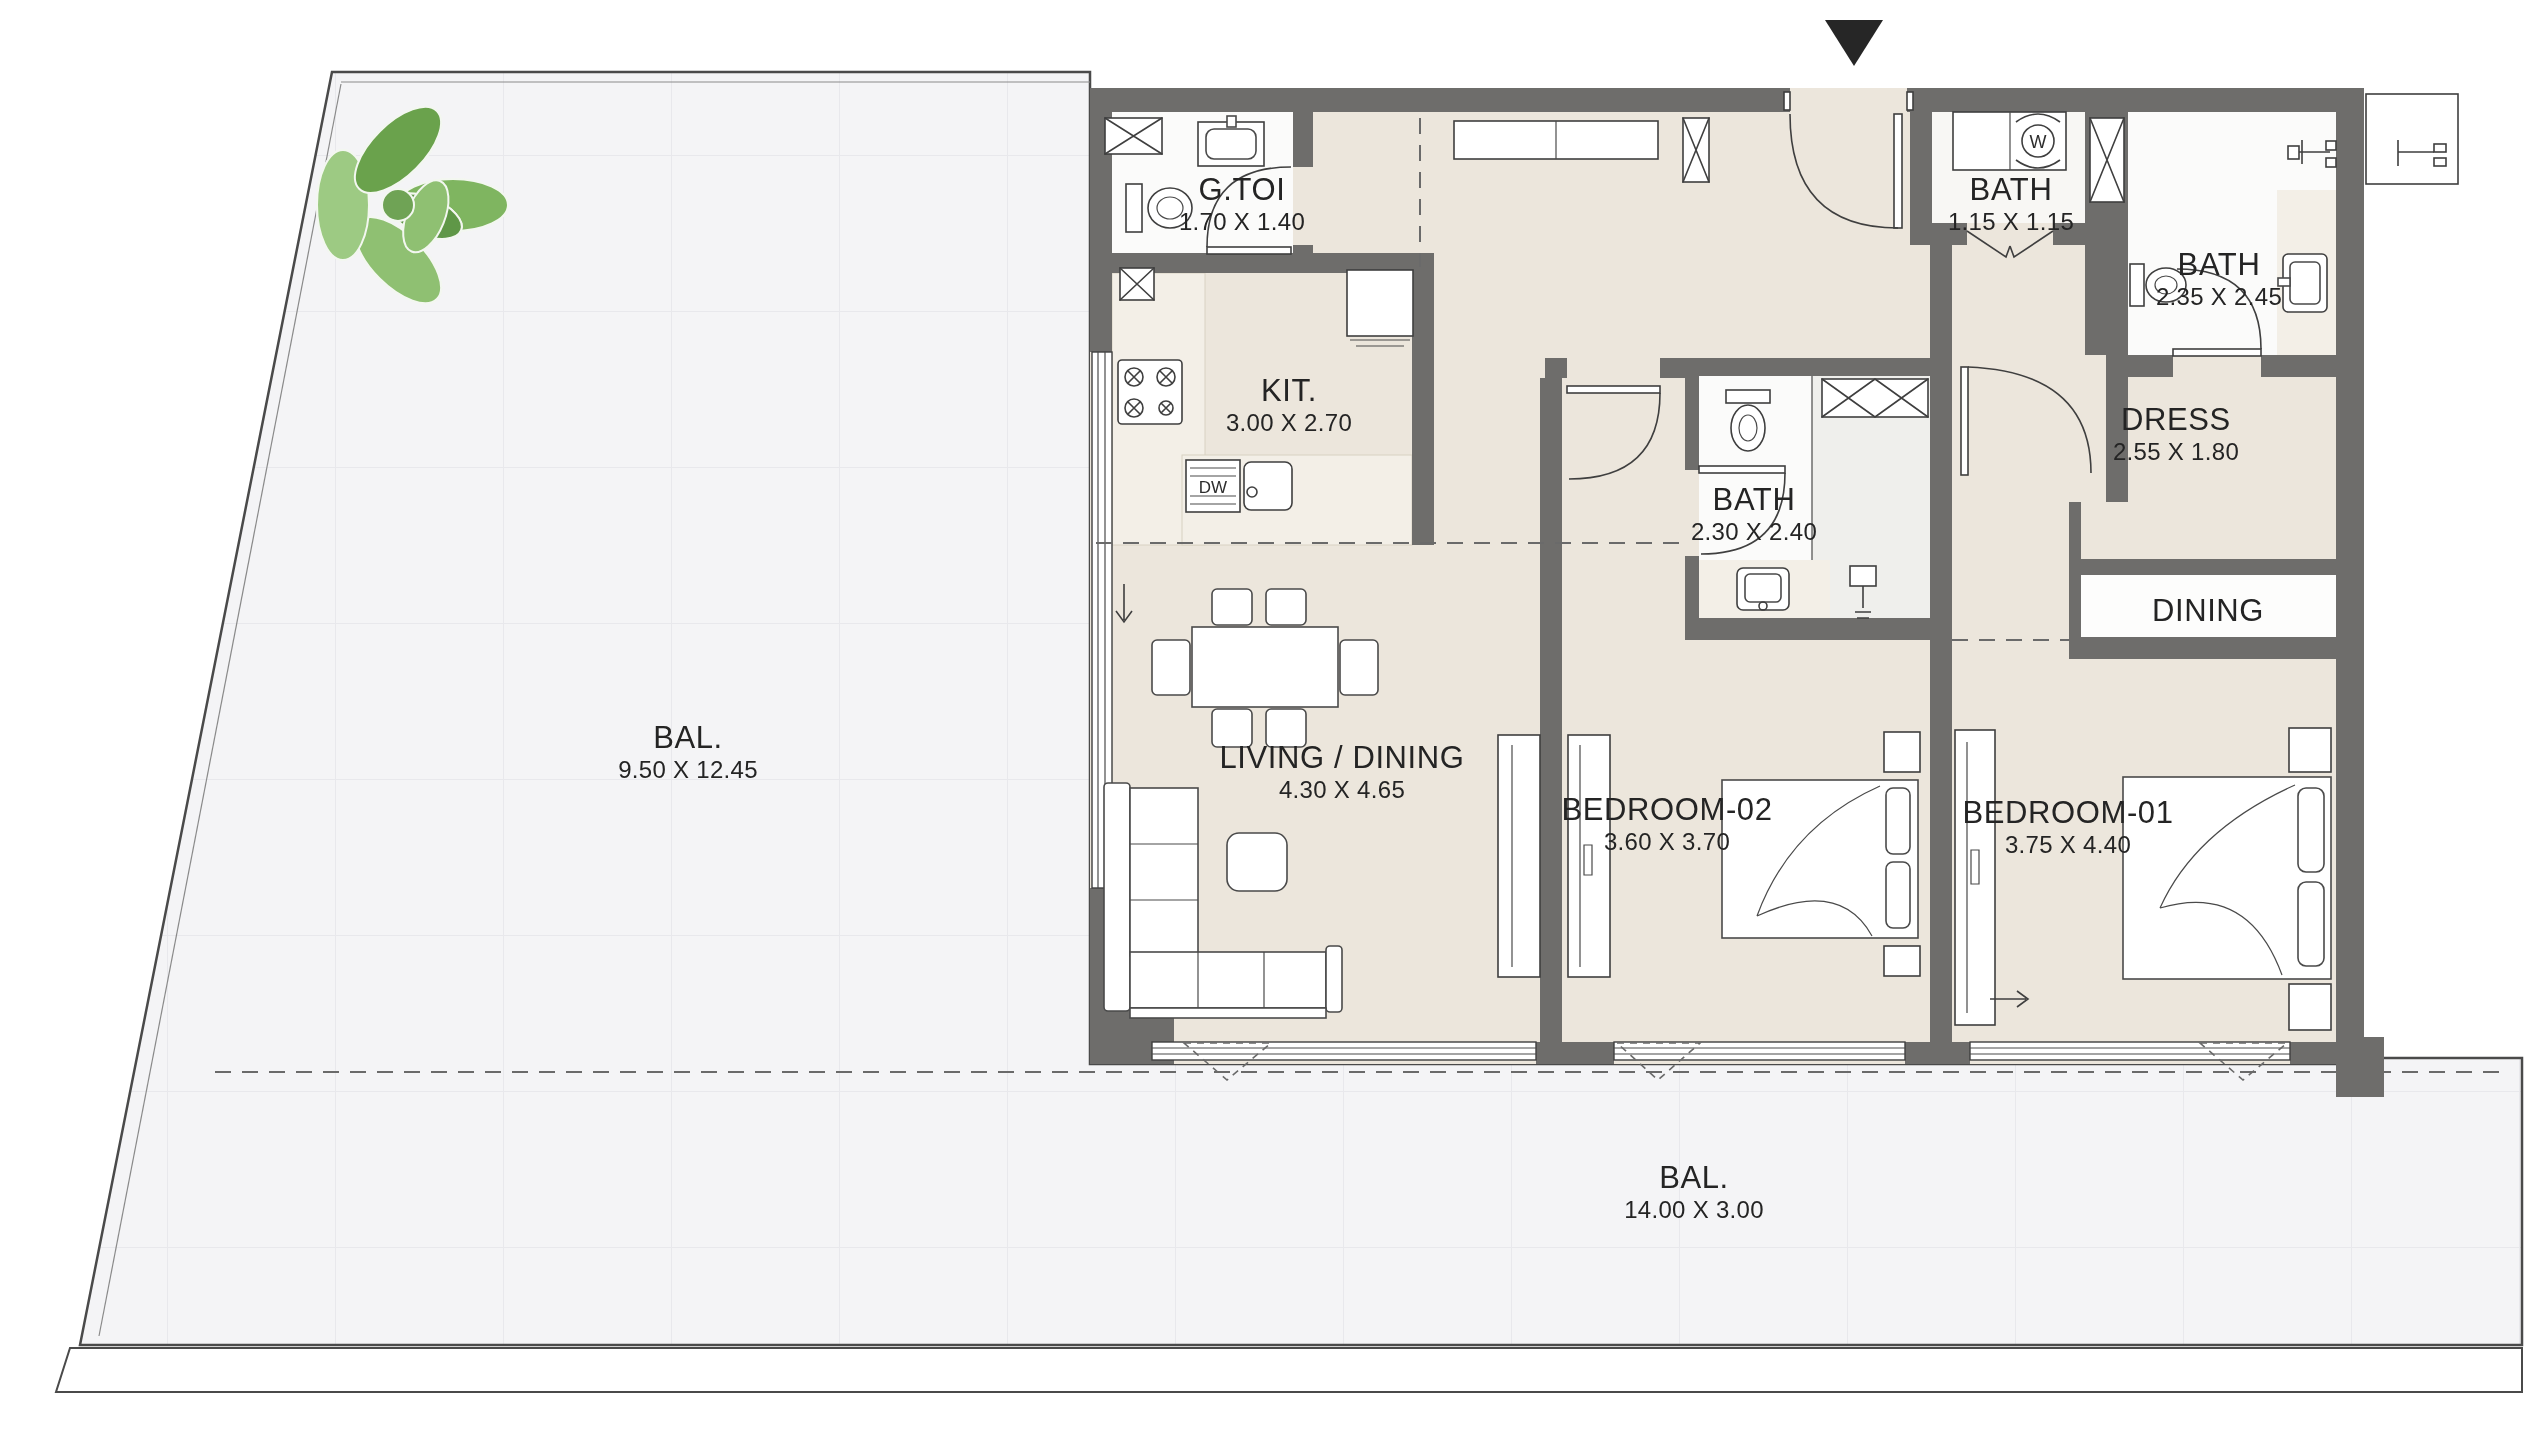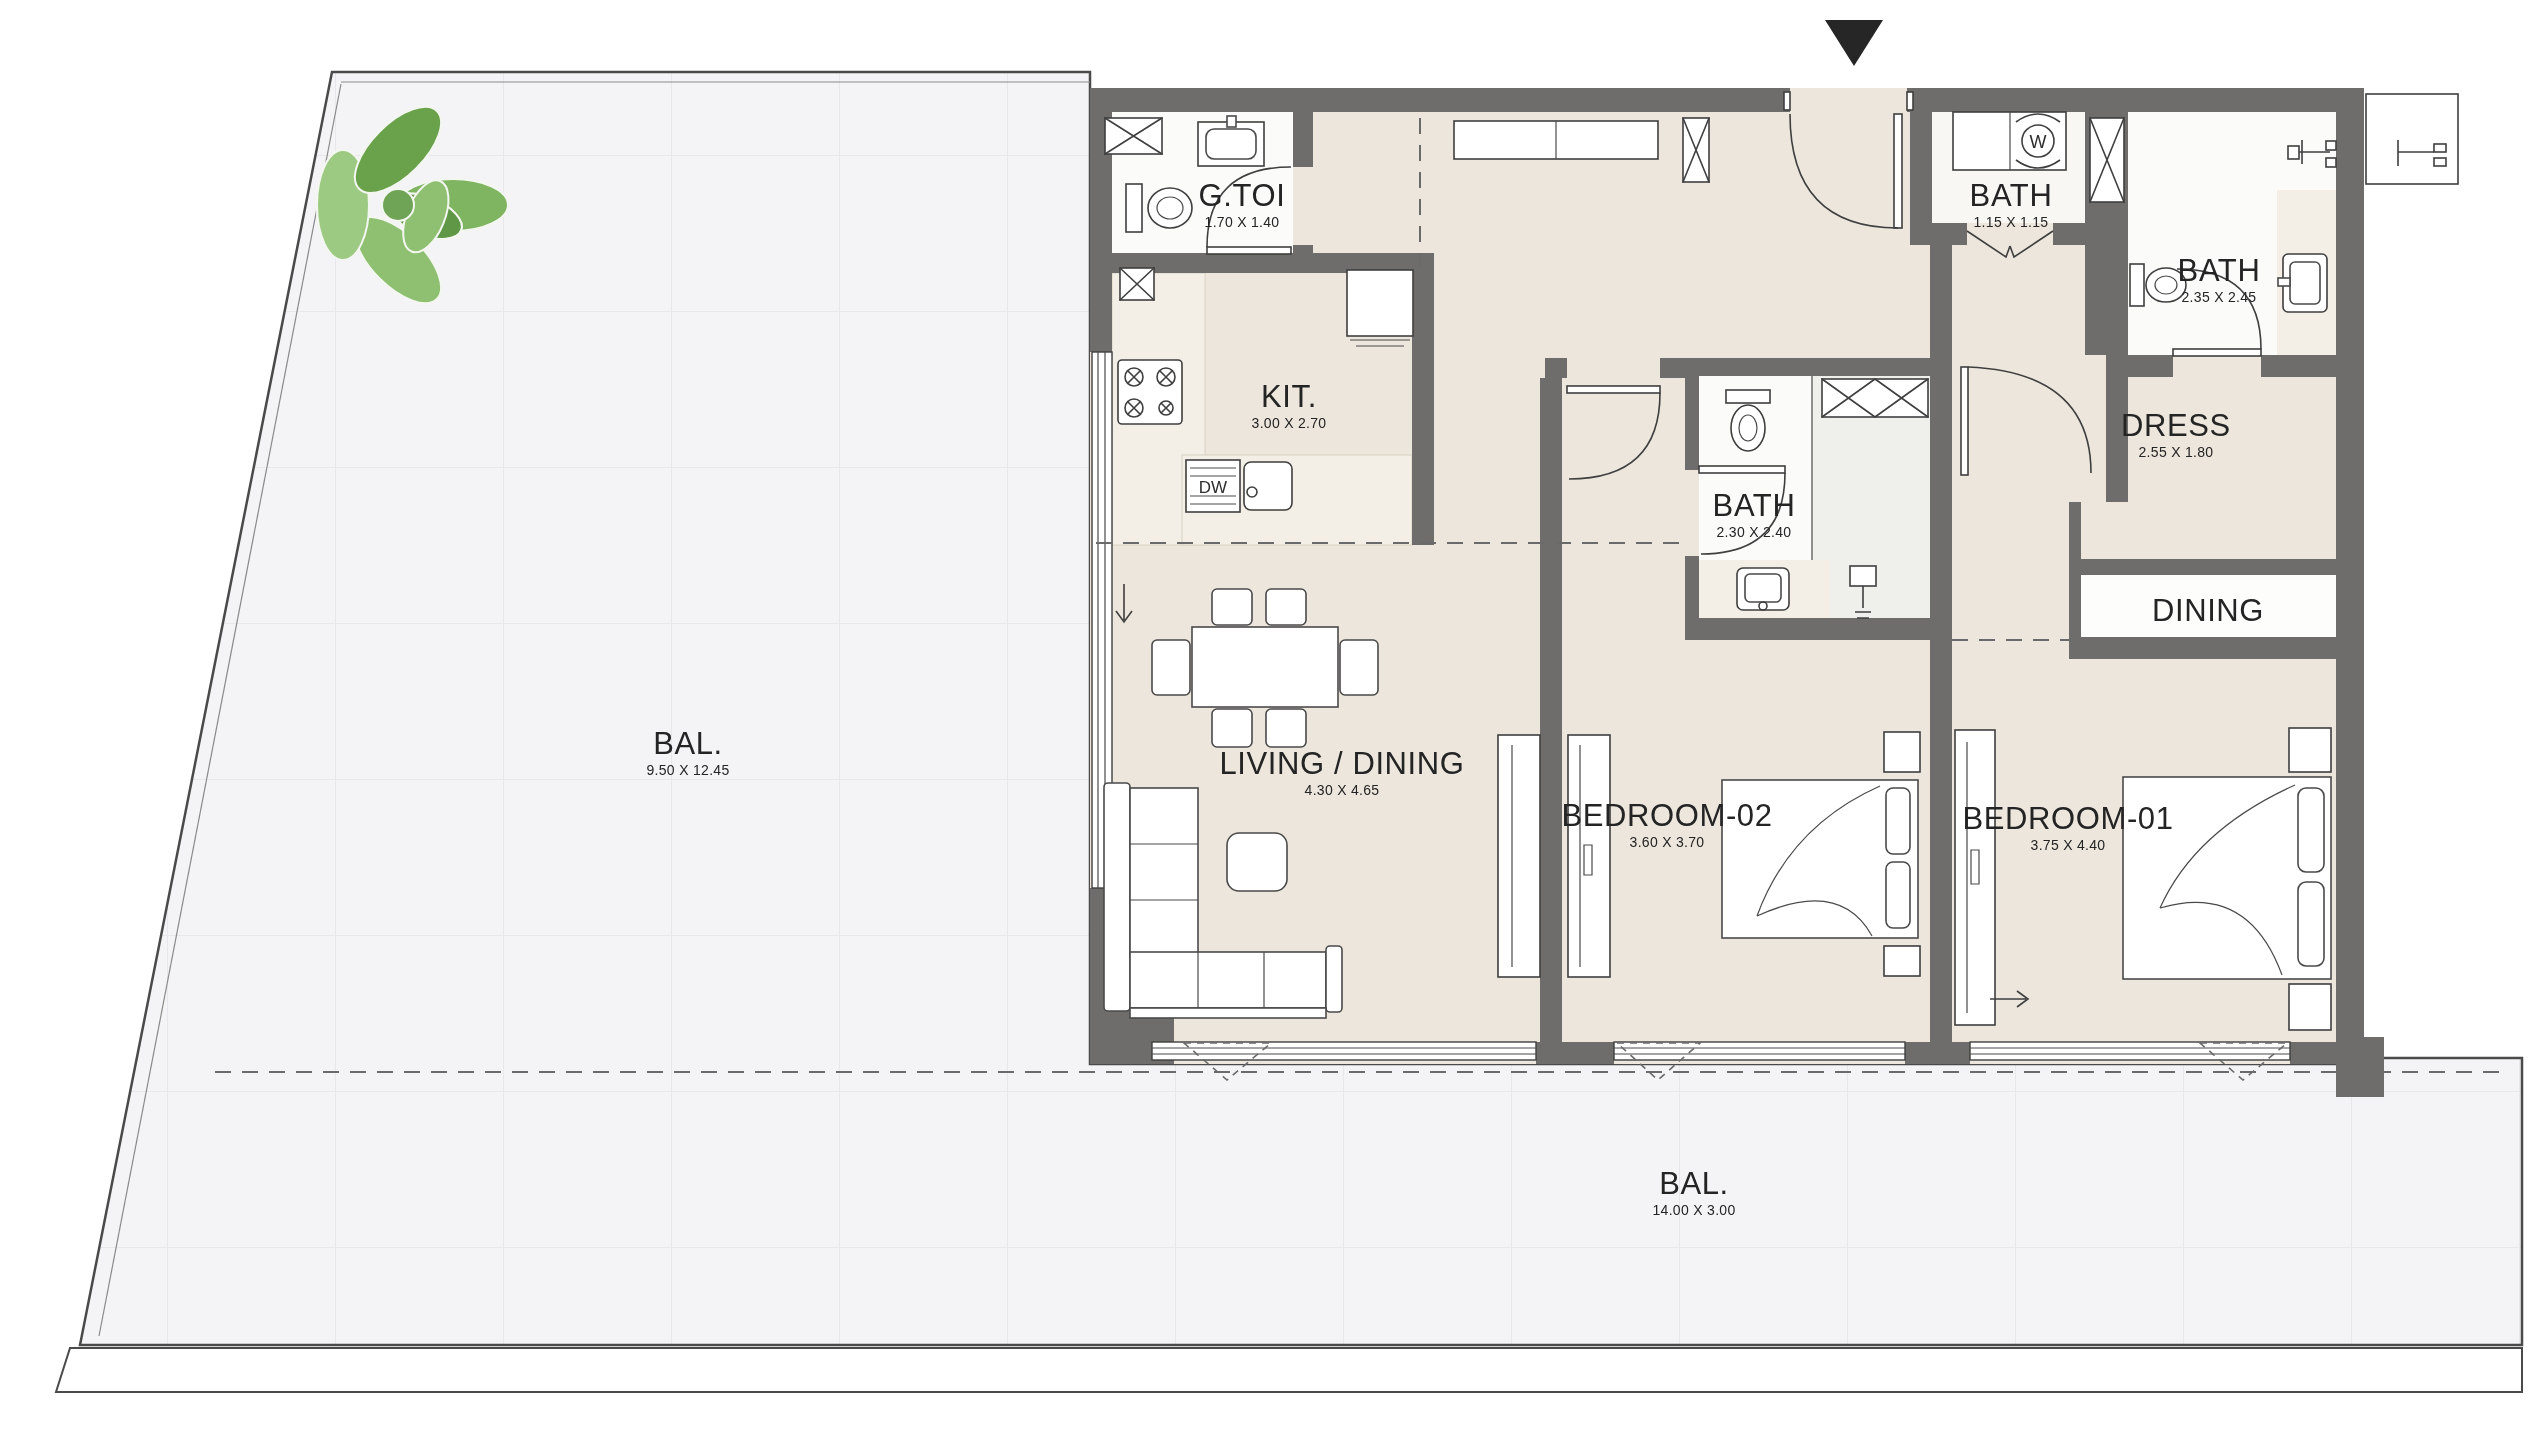--- a/index.html
+++ b/index.html
@@ -2,21 +2,21 @@
 <html><head>
 <meta charset="utf-8">
 <style>
   html,body{margin:0;padding:0;background:#ffffff;}
   .stage{position:relative;width:2530px;height:1430px;background:#ffffff;overflow:hidden;
          font-family:"Liberation Sans",sans-serif;}
   .stage svg{position:absolute;left:0;top:0;}
   .room-label{position:absolute;transform:translate(-50%,-50%);text-align:center;
               color:#242424;line-height:1.2;white-space:nowrap;}
   .room-label .rn{display:block;font-size:31px;letter-spacing:.6px;}
-  .room-label .rd{display:block;font-size:14px;letter-spacing:.3px;}
+  .room-label .rd{display:block;font-size:24px;letter-spacing:.3px;}
   svg text{font-family:"Liberation Sans",sans-serif;fill:#2d2d2d;}
   .wall{fill:#6e6d6b;}
   .whitebox{fill:#ffffff;stroke:#3f3f3f;stroke-width:1.6;}
   .fixline{stroke:#3f3f3f;stroke-width:1.6;fill:none;}
   .arc{stroke:#3f3f3f;stroke-width:1.6;fill:none;}
   .dash{stroke:#6a6a6a;stroke-width:2;fill:none;stroke-dasharray:16 11;}
   .dash2{stroke:#6a6a6a;stroke-width:1.6;fill:none;stroke-dasharray:7 6;}
   .furn{fill:#ffffff;stroke:#4a4a4a;stroke-width:1.6;}
   .furnline{stroke:#4a4a4a;stroke-width:1.2;fill:none;}
 </style>

